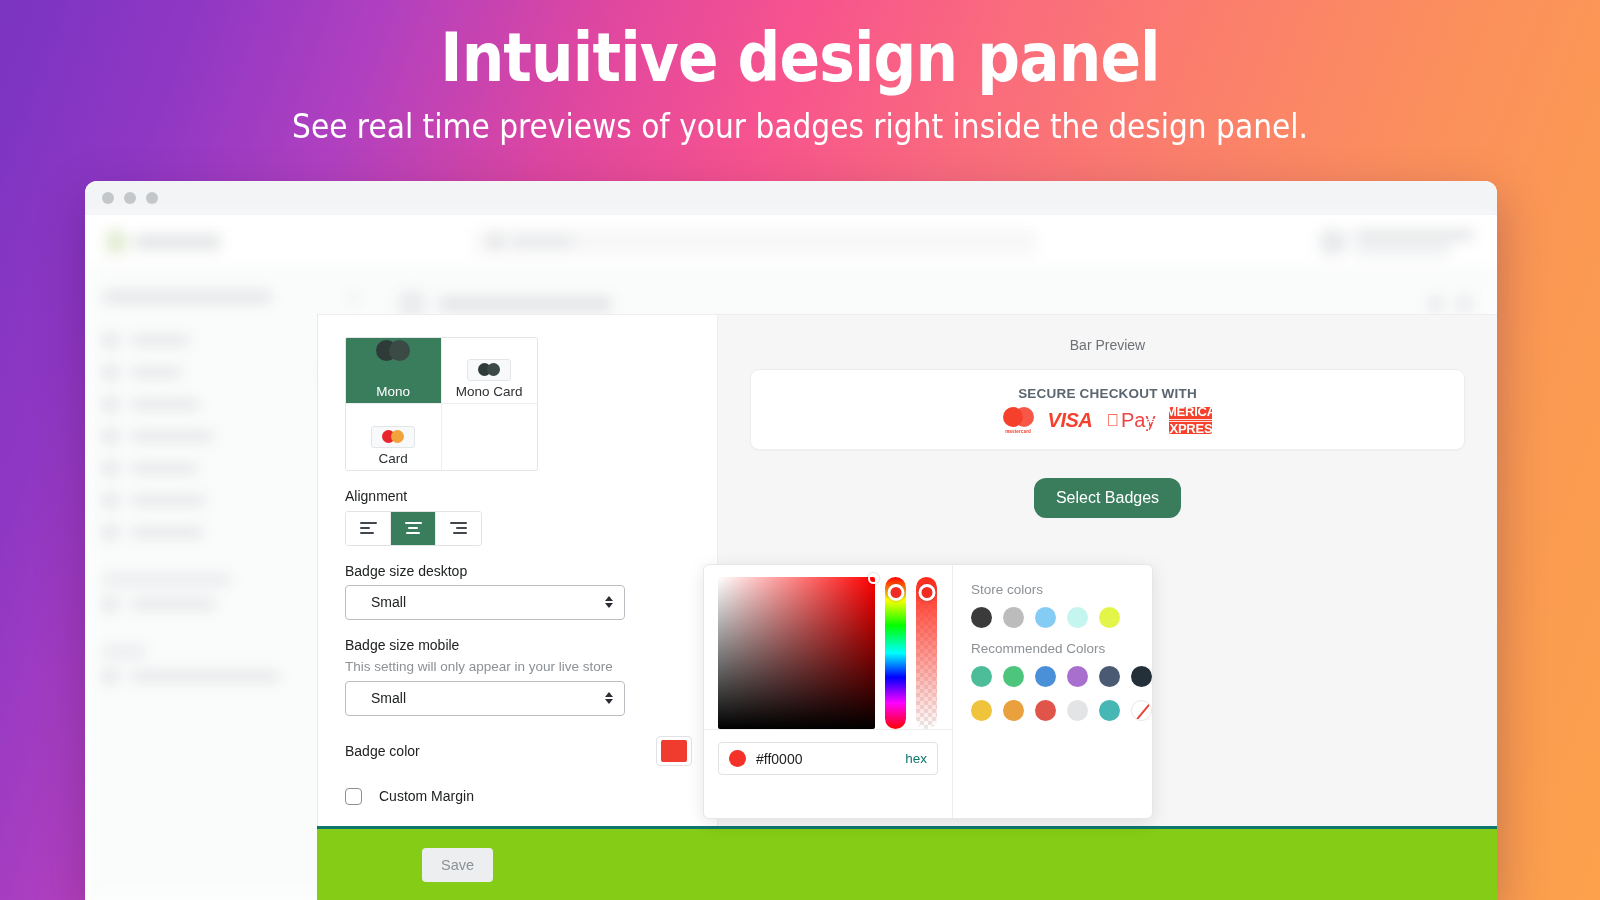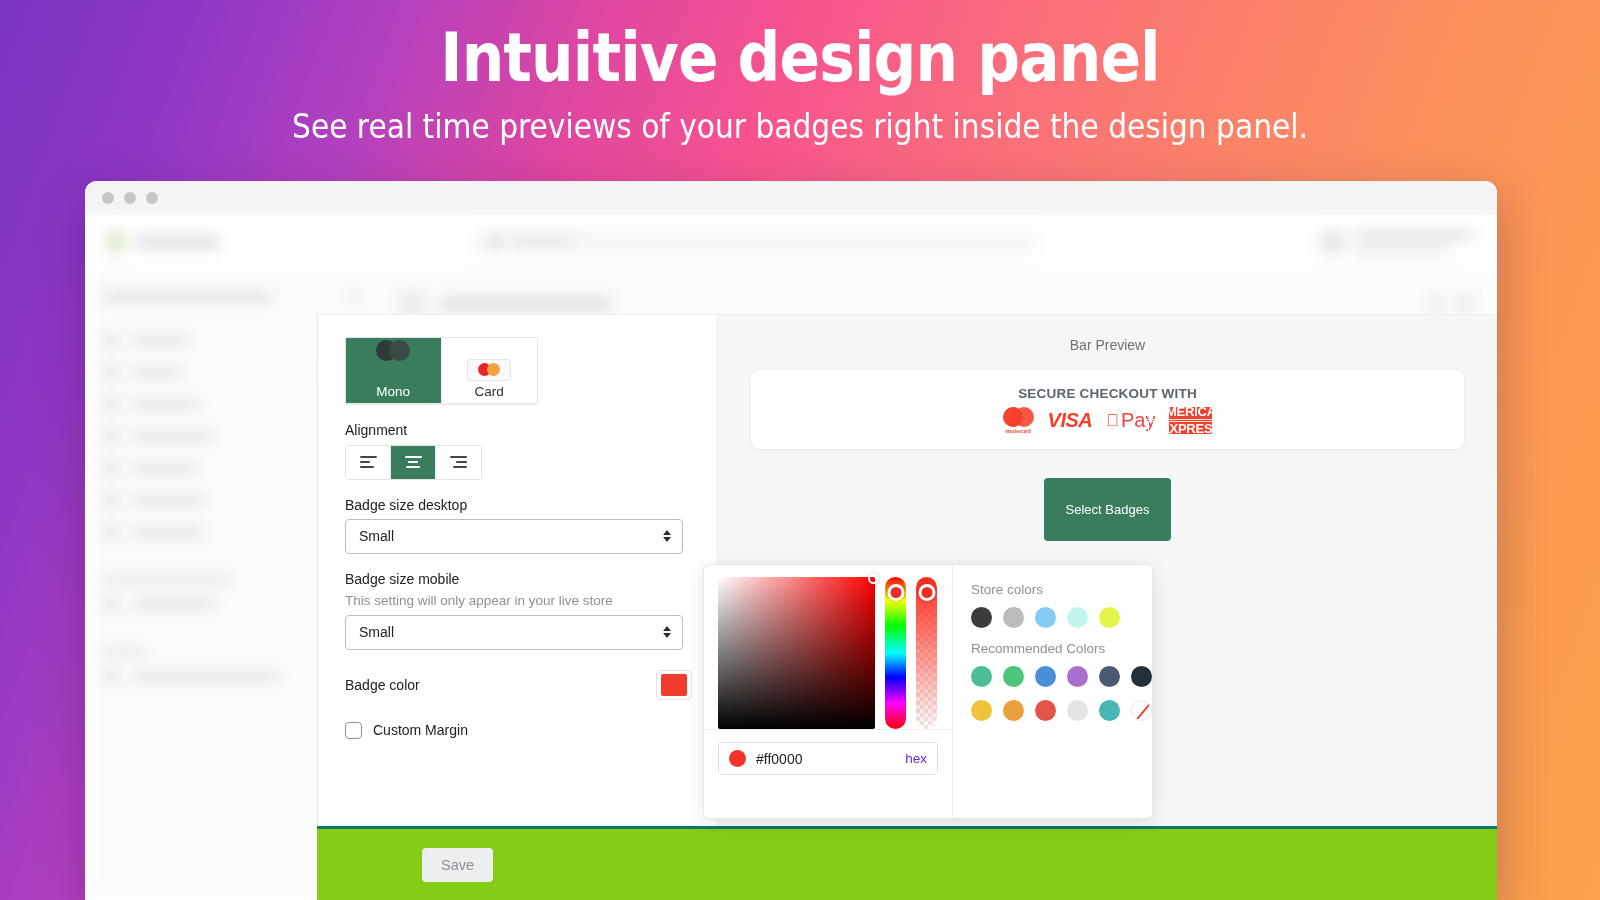--- a/index.html
+++ b/index.html
@@ -162,23 +162,23 @@
   .seg-btn .bars i { display:block; height: 2px; background: #41474d; border-radius: 1px; }
   .seg-btn.sel .bars i { background: #fff; }
   .bars.l i:nth-child(1){width:100%} .bars.l i:nth-child(2){width:62%} .bars.l i:nth-child(3){width:85%}
   .bars.c { align-items:center; }
   .bars.c i:nth-child(1){width:100%} .bars.c i:nth-child(2){width:62%} .bars.c i:nth-child(3){width:85%}
   .bars.r { align-items:flex-end; }
   .bars.r i:nth-child(1){width:100%} .bars.r i:nth-child(2){width:62%} .bars.r i:nth-child(3){width:85%}
 
   
   .sel-box {
-    position: relative; width: 338px; height: 35px;
+    position: relative; width: 280px; height: 35px;
     border: 1px solid #babec3; border-radius: 4px; background: #fff;
-    display: flex; align-items: center; padding-left: 13px; cursor: pointer;
+    display: flex; align-items: center; padding-left: 25px; cursor: pointer;
   }
   .sel-val { font-size: 14px; color: #202223; }
   .sel-arrows {
     position: absolute; right: 11px; top: 50%; transform: translateY(-50%);
     display: flex; flex-direction: column; gap: 2px; align-items: center;
   }
   .sel-arrows i { width: 0; height: 0; border-left: 4px solid transparent; border-right: 4px solid transparent; }
   .sel-arrows i:first-child { border-bottom: 5px solid #2b2f33; }
   .sel-arrows i:last-child { border-top: 5px solid #2b2f33; }
 
@@ -186,21 +186,21 @@
   .color-row .fld-lbl { margin: 0; }
   .color-swatch-btn {
     margin-left: auto; width: 36px; height: 30px;
     border: 1px solid #e0e2e4; border-radius: 4px; background: #fff;
     display:flex; align-items:center; justify-content:center; cursor: pointer;
   }
   .color-swatch-btn span { width: 26px; height: 22px; background: #f03c2e; border-radius: 2px; }
 
   .cb-row { display:flex; align-items:center; gap: 11px; margin-top: 22px; }
   .cbx { width: 17px; height: 17px; border: 1.6px solid #8c9196; border-radius: 4px; background:#fff; cursor:pointer; }
-  .cb-lbl { font-size: 14px; color: #202223; }
+  .cb-lbl { font-size: 14px; color: #202223; margin-left: 6px; }
 
   
   .right-pane { flex: 1; background: #f6f6f7; padding-top: 22px; }
   .bar-prev-lbl { text-align:center; font-size: 14px; color: #6d7175; margin-bottom: 16px; }
   .bar-box {
     margin: 0 32px; height: 81px; background: #fff;
     border: 1px solid #eceef0; border-radius: 9px;
     display: flex; flex-direction: column; align-items: center; justify-content: center; gap: 6px;
     box-shadow: 0 1px 2px rgba(0,0,0,.03);
   }
@@ -218,22 +218,22 @@
   .pm-apay .ap-p { font-size: 20px; color: #ef4444; }
   .pm-amex {
     width: 43px; height: 27px; background: #f5402c; border-radius: 2px;
     display:flex; flex-direction:column; align-items:center; justify-content:center; gap: 1px;
   }
   .pm-amex b { font-size: 13px; color: #fff; letter-spacing: -.2px; line-height: 1.05;
                border: .8px solid rgba(255,255,255,.85); padding: 0 12px; }
 
   .sel-badges-wrap { display:flex; justify-content:center; margin-top: 28px; }
   .sel-badges-btn {
-    background: #3a7d5d; color: #fff; font-size: 13px;
-    padding: 24px 22px; border: none; border-radius: 4px; cursor: pointer;
+    background: #3a7d5d; color: #fff; font-size: 16px;
+    padding: 11px 22px; border: none; border-radius: 12px; cursor: pointer;
     font-family: "Liberation Sans", sans-serif;
   }
 
   
   .picker {
     position: absolute; left: 618px; top: 383px;
     width: 450px; height: 255px;
     background: #fff; border: 1px solid #e6e7e9; border-radius: 6px;
     box-shadow: 0 4px 18px rgba(0,0,0,.10);
     display: flex; overflow: hidden; z-index: 40;
@@ -272,21 +272,21 @@
     width: 17px; height: 17px; border: 3px solid #fff; border-radius: 50%;
     background: #ef2b22; box-shadow: 0 0 3px rgba(0,0,0,.3);
   }
   .pk-hexrow { border-top: 1px solid #eceef0; padding: 12px 14px 8px 14px; }
   .pk-hexfield {
     height: 33px; border: 1px solid #dfe1e3; border-radius: 4px;
     display: flex; align-items: center; padding: 0 10px; gap: 10px; cursor: text;
   }
   .pk-hexdot { width: 17px; height: 17px; border-radius: 50%; background: #f5322a; }
   .pk-hexval { font-size: 14px; color: #202223; flex: 1; }
-  .pk-hexunit { font-size: 13.5px; color: #6d28d9; }
+  .pk-hexunit { font-size: 13.5px; color: #0f766e; }
 
   .pk-right { flex: 1; padding: 17px 0 0 18px; }
   .pk-sec-t { font-size: 13.5px; color: #8c9196; margin-bottom: 10px; }
   .sw-row { display: flex; gap: 11px; margin-bottom: 13px; }
   .sw { width: 21px; height: 21px; border-radius: 50%; cursor: pointer; }
   .sw.none {
     background: #fff; border: 1px solid #e3e5e7; position: relative; overflow: hidden;
   }
   .sw.none::after {
     content: ""; position: absolute; left: 50%; top: -3px;
@@ -411,20 +411,29 @@
 
     <div class="left-pane">
 
       <div class="style-grid">
         <div class="style-cell sel">
           <div class="mc mono">
               <span class="c1"></span>
               <span class="c2"></span>
             </div>
           <div class="style-lbl">Mono</div>
+        </div>
+        <div class="style-cell">
+          <div class="chip">
+            <div class="mc mono">
+                <span class="c1"></span>
+                <span class="c2"></span>
+              </div>
+          </div>
+          <div class="style-lbl">Mono Card</div>
         </div>
         <div class="style-cell">
           <div class="chip">
             <div class="mc orig">
                 <span class="c1"></span>
                 <span class="c2"></span>
               </div>
           </div>
           <div class="style-lbl">Card</div>
         </div>

